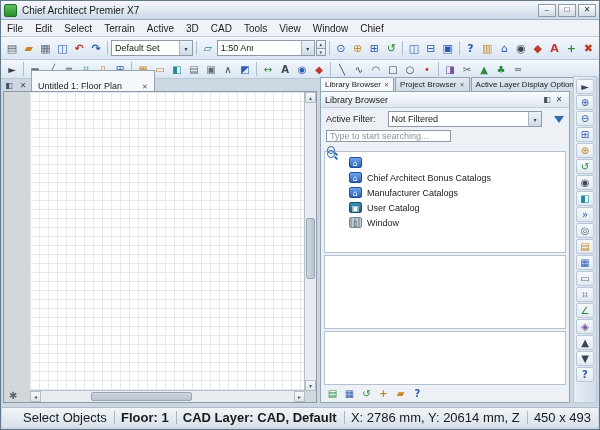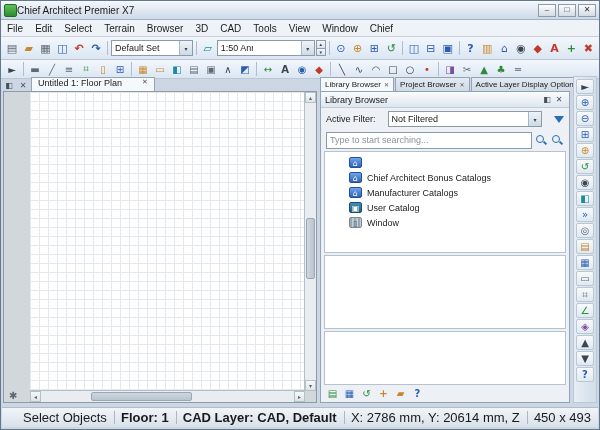--- a/index.html
+++ b/index.html
@@ -4,21 +4,21 @@
 <style>
   html,body{margin:0;padding:0;background:#fff;}
   .window{position:relative;width:600px;height:430px;box-sizing:border-box;
     border:1px solid #64788c;background:#ccd7e3;
     font-family:"Liberation Sans",sans-serif;font-size:10px;color:#1a1a1a;overflow:hidden;}
   
   .titlebar{height:18px;display:flex;align-items:center;padding:0 3px;
     background:linear-gradient(#f5f8fc,#cdd9e7);border-bottom:1px solid #9fb1c4;}
   .applogo{width:11px;height:11px;background:linear-gradient(#5cc25c,#2e8b2e);
     border:1px solid #1f6b1f;border-radius:2px;}
-  .title-text{flex:1;font-size:10px;}
+  .title-text{flex:1;margin-left:5px;font-size:10px;}
   .win-btn{width:18px;height:13px;margin-left:2px;box-sizing:border-box;
     background:linear-gradient(#fdfdfd,#d3dbe4);border:1px solid #8d9aa8;
     font-size:8px;line-height:10px;text-align:center;color:#333;}
   
   .menubar{height:16px;display:flex;align-items:center;background:#eff3f8;
     border-bottom:1px solid #c4cfdb;padding-left:0;}
   .menu-item{padding:1px 6px;}
   
   .toolbar{display:flex;align-items:center;gap:1px;padding:0 3px;
     background:linear-gradient(#f3f7fc,#dbe6f2);border-bottom:1px solid #b9c7d6;}
@@ -41,21 +41,21 @@
   .spin b{flex:1;box-sizing:border-box;border:1px solid #8d9aa8;border-top-width:0;
     background:linear-gradient(#f2f6fa,#d8e2ec);font-size:5px;line-height:6px;text-align:center;color:#345;font-weight:normal;}
   .spin b:first-child{border-top-width:1px;}
   
   .main{position:absolute;left:2px;right:2px;top:75px;bottom:26px;}
   
   .doc{position:absolute;left:0;top:0;width:314px;bottom:0;display:flex;flex-direction:column;}
   .doc-tabs{height:15px;display:flex;align-items:flex-end;gap:2px;}
   .mini-btn{width:12px;height:12px;display:flex;align-items:center;justify-content:center;
     font-size:8px;color:#44505c;font-family:"DejaVu Sans",sans-serif;}
-  .tab{height:14px;box-sizing:border-box;display:flex;align-items:flex-start;gap:20px;
+  .tab{height:21px;box-sizing:border-box;display:flex;align-items:flex-end;gap:20px;
     background:#f6f9fc;border:1px solid #93a4b6;border-bottom:none;padding:0 6px;font-size:9px;}
   .tab .x{font-size:7px;color:#555;}
   .view{flex:1;position:relative;background:#d2d7dc;border:1px solid #8d9aa8;}
   .grid{position:absolute;left:26px;top:0;right:11px;bottom:11px;background:#fff;
     background-image:linear-gradient(#e5e8ed 1px,transparent 1px),
                      linear-gradient(90deg,#e5e8ed 1px,transparent 1px);
     background-size:9px 9px;}
   .vscroll{position:absolute;right:0;top:0;bottom:11px;width:11px;background:#e9edf1;border-left:1px solid #b6bec6;}
   .hscroll{position:absolute;left:26px;right:11px;bottom:0;height:11px;background:#e9edf1;border-top:1px solid #b6bec6;}
   .sarrow{position:absolute;width:11px;height:11px;display:flex;align-items:center;justify-content:center;
@@ -74,21 +74,21 @@
   .dtab.active{background:#f6f9fc;}
   .dtab .x{font-size:6px;color:#555;}
   .panel{flex:1;display:flex;flex-direction:column;background:#edf1f6;border:1px solid #93a4b6;min-height:0;}
   .panel-header{height:15px;display:flex;align-items:center;padding:0 4px;font-size:9px;
     background:linear-gradient(#fafcfe,#dde6ef);border-bottom:1px solid #c2cdd9;}
   .panel-header .sp{flex:1;}
   .filter-row{height:22px;display:flex;align-items:center;gap:12px;padding:0 5px;font-size:9px;}
   .filter-row .combo{flex:1;}
   .funnel{width:0;height:0;border-left:5px solid transparent;border-right:5px solid transparent;
     border-top:7px solid #2a6db5;}
-  .search-row{height:20px;display:flex;align-items:center;gap:3px;padding:0 5px;}
+  .search-row{height:20px;display:flex;align-items:flex-start;gap:3px;padding:0 5px;flex-direction:column;}
   .search-row input{flex:1;height:15px;border:1px solid #8d9aa8;font-size:9px;padding:0 3px;
     font-family:"Liberation Sans",sans-serif;}
   .search-row input::placeholder{color:#8a939c;}
   .mag{width:13px;height:13px;position:relative;}
   .mag::before{content:"";position:absolute;left:1px;top:1px;width:6px;height:6px;
     border:1.5px solid #2a6db5;border-radius:50%;}
   .mag::after{content:"";position:absolute;left:8px;top:8px;width:4px;height:2px;
     background:#2a6db5;transform:rotate(45deg);}
   .tree{flex:1;min-height:60px;background:#fff;border:1px solid #b7c2cf;margin:1px 3px 0;padding-top:3px;overflow:hidden;}
   .titem{height:15px;display:flex;align-items:center;gap:5px;padding-left:24px;font-size:9px;}
@@ -127,21 +127,21 @@
     <span class="win-btn">–</span>
     <span class="win-btn">□</span>
     <span class="win-btn">✕</span>
   </div>
 
   <div class="menubar">
     <span class="menu-item">File</span>
     <span class="menu-item">Edit</span>
     <span class="menu-item">Select</span>
     <span class="menu-item">Terrain</span>
-    <span class="menu-item">Browser</span>
+    <span class="menu-item">Active</span>
     <span class="menu-item">3D</span>
     <span class="menu-item">CAD</span>
     <span class="menu-item">Tools</span>
     <span class="menu-item">View</span>
     <span class="menu-item">Window</span>
     <span class="menu-item">Chief</span>
   </div>
 
   <div class="toolbar" id="toolbar1">
     <span class="ic c-gray">▤</span>

